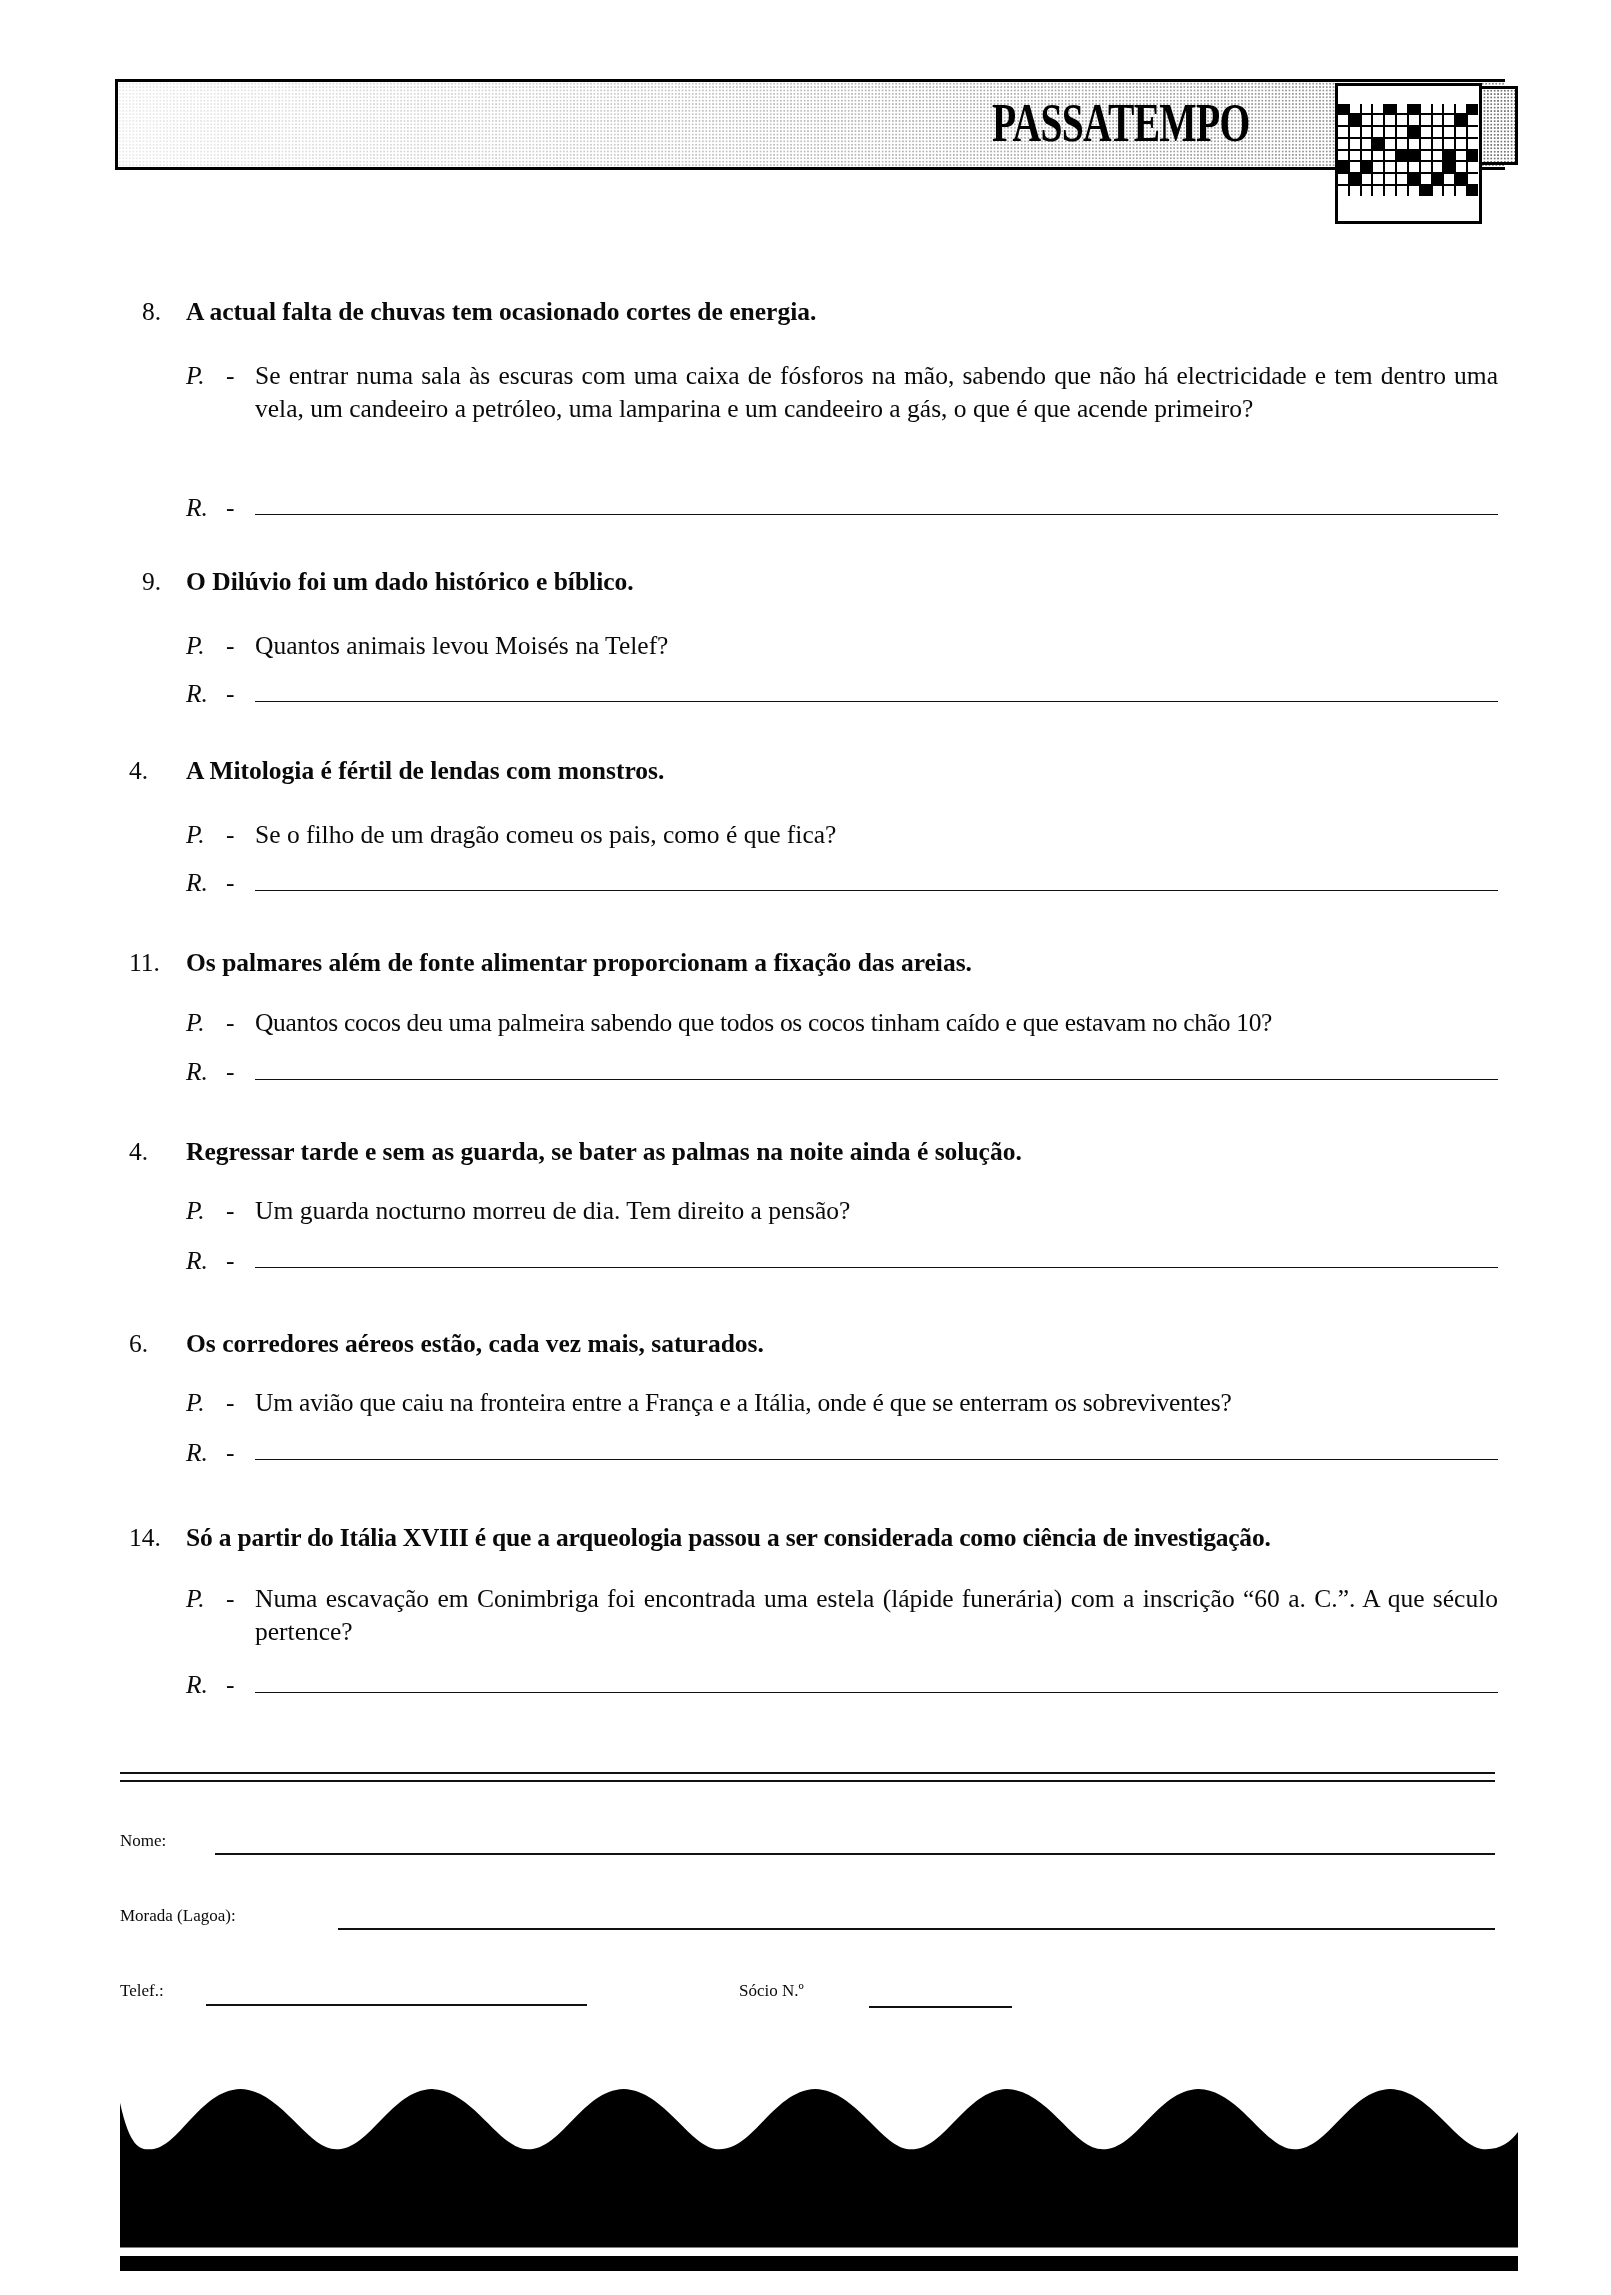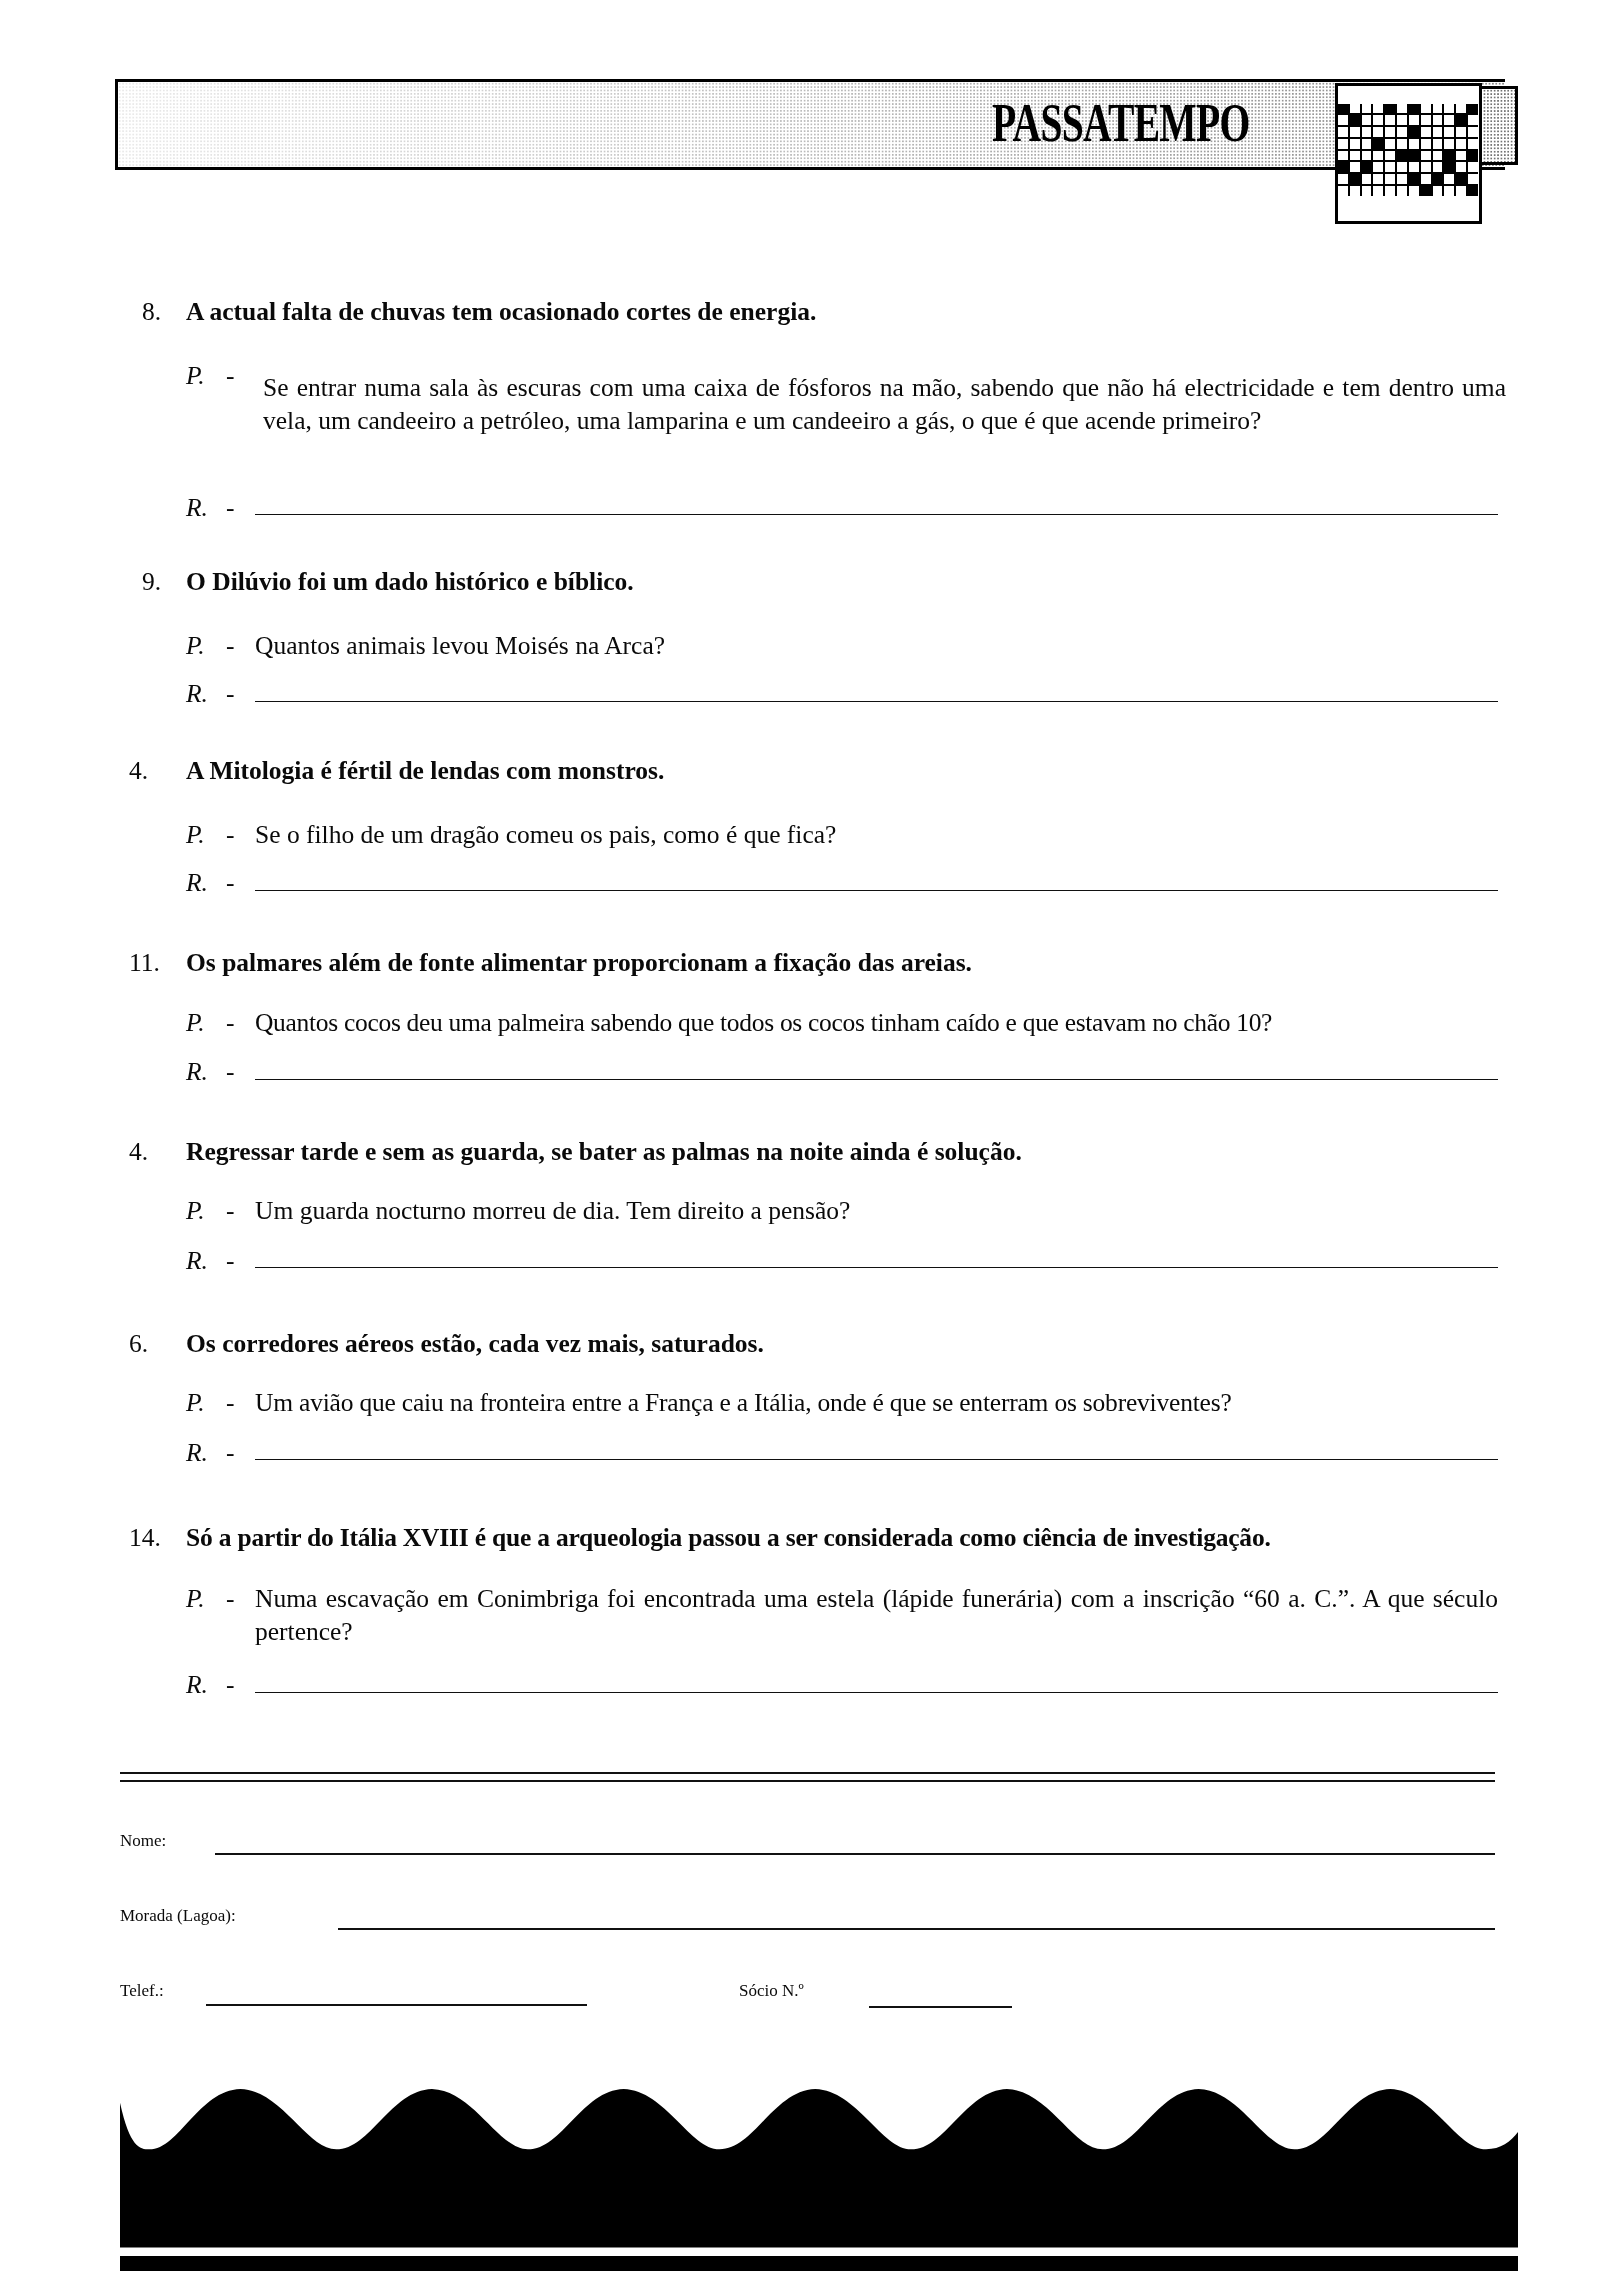--- a/index.html
+++ b/index.html
@@ -171,32 +171,32 @@
       <div class="cell"></div>
       <div class="cell black"></div>
     </div>
 </div>
 
 <div class="item" style="top:295px;">
   <span class="num">8.</span>
   <span class="stmt">A actual falta de chuvas tem ocasionado cortes de energia.</span>
   <span class="q-label" style="top:64px;">P.</span>
   <span class="dash" style="top:64px;">-</span>
-  <div class="q-text" style="top:76px;margin-left:8px;">Se entrar numa sala às escuras com uma caixa de fósforos na mão, sabendo que não há electricidade e tem dentro uma vela, um candeeiro a petróleo, uma lamparina e um candeeiro a gás, o que é que acende primeiro?</div>
+  <div class="q-text" style="top:64px;">Se entrar numa sala às escuras com uma caixa de fósforos na mão, sabendo que não há electricidade e tem dentro uma vela, um candeeiro a petróleo, uma lamparina e um candeeiro a gás, o que é que acende primeiro?</div>
   <span class="r-label" style="top:196px;">R.</span>
   <span class="dash" style="top:196px;">-</span>
   <div class="ans-line" style="top:219px;"></div>
 </div>
 
 <div class="item" style="top:565px;">
   <span class="num">9.</span>
   <span class="stmt">O Dilúvio foi um dado histórico e bíblico.</span>
   <span class="q-label" style="top:64px;">P.</span>
   <span class="dash" style="top:64px;">-</span>
-  <div class="q-text single" style="top:64px;">Quantos animais levou Moisés na Arca?</div>
+  <div class="q-text single" style="top:64px;">Quantos animais levou Moisés na Telef?</div>
   <span class="r-label" style="top:112px;">R.</span>
   <span class="dash" style="top:112px;">-</span>
   <div class="ans-line" style="top:136px;"></div>
 </div>
 
 <div class="item" style="top:754px;">
   <span class="num two">4.</span>
   <span class="stmt">A Mitologia é fértil de lendas com monstros.</span>
   <span class="q-label" style="top:64px;">P.</span>
   <span class="dash" style="top:64px;">-</span>

